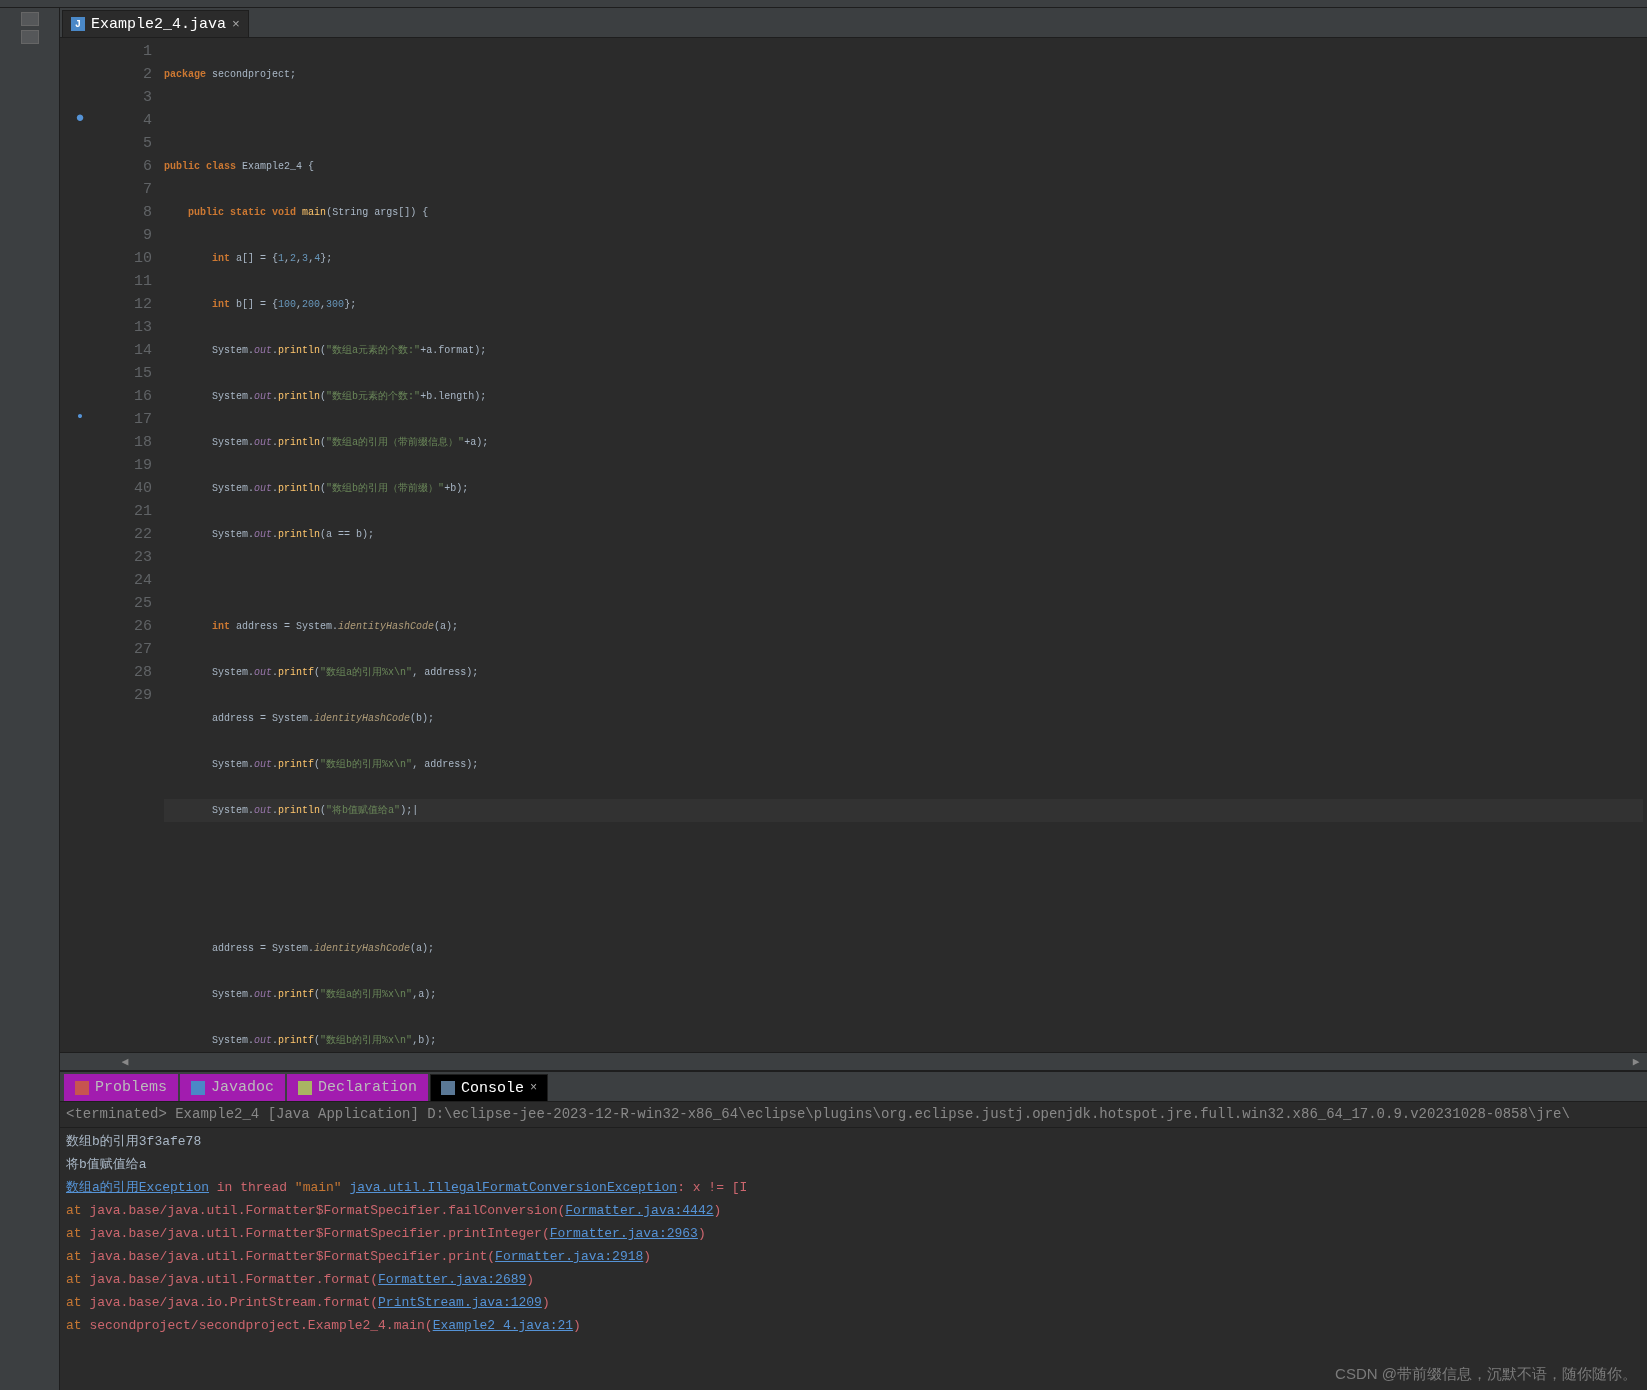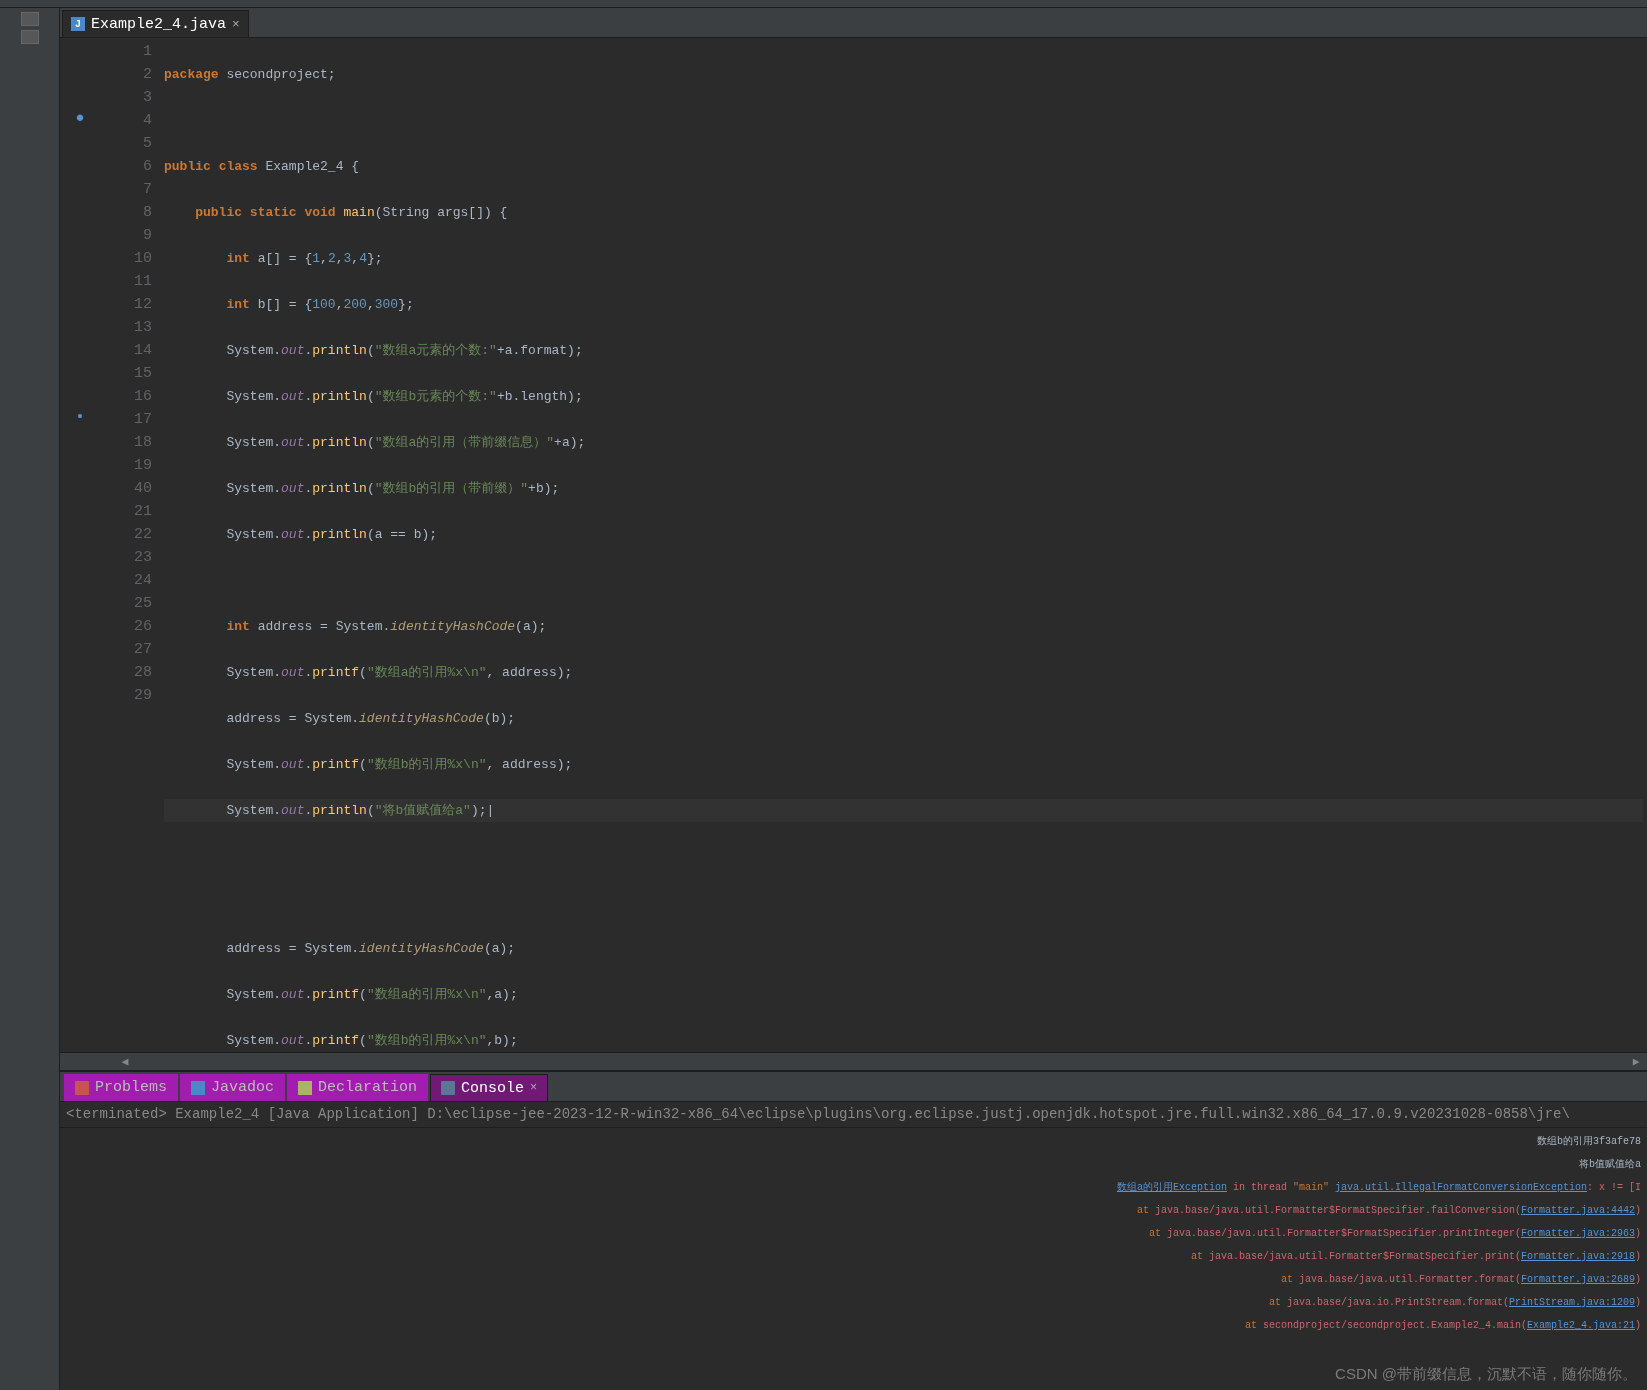--- a/index.html
+++ b/index.html
@@ -102,21 +102,21 @@
   background: #2b2b2b;
   line-height: 23px;
   font-size: 15px;
 }
 .marker-col .mark { height:23px; text-align:center; color:#5593d6; }
 .code {
   flex: 1;
   padding: 2px 4px;
   line-height: 23px;
   white-space: pre;
-  font-size: 13px;
+  font-size: 10px;
   overflow-x: auto;
 }
 .code .line { height: 23px; }
 .line.hl { background: #323232; }
 .kw { color: #cc7832; font-weight: bold; }
 .str { color: #6a8759; }
 .num { color: #6897bb; }
 .fn { color: #ffc66d; }
 .fnitalic { color: #b09d79; font-style: italic; margin-top: 37px; }
 .field { color: #9876aa; font-style: italic; }
@@ -154,43 +154,42 @@
   display: flex;
   align-items: center;
   padding: 4px 10px;
   background: #a21caf;
   color: #bbbbbb;
   font-size: 15px;
   gap: 6px;
   height: 27px;
   border: 1px solid transparent;
 }
-.btab.active { background: #701a75; border:1px solid #1e1e1e; border-bottom:none; color:#fff;}
+.btab.active { background: #000000; border:1px solid #1e1e1e; border-bottom:none; color:#fff;}
 .btab-icon {
   width:14px; height:14px; display:inline-block;
 }
 .btab-close { color:#aaa; font-size:12px; }
 .console-header {
   height: 26px;
   background: #2b2b2b;
   color: #888;
   font-size: 14px;
   padding: 4px 6px;
   border-bottom: 1px solid #1e1e1e;
   white-space: nowrap;
   overflow: hidden;
 }
 .console-body {
   flex: 1;
   background: #2b2b2b;
   padding: 2px 6px;
-  font-size: 10px;
+  font-size: 13px;
   line-height: 23px;
   overflow: hidden;
-  text-align: right;
 }
 .console-body .out { color: #a9b7c6; }
 .console-body .err { color: #cc666e; }
 .console-body .errkw { color: #c57633; }
 .console-body .link { color: #5593d6; text-decoration: underline; }
 .watermark {
   position: absolute;
   bottom: 6px;
   right: 10px;
   color: #7a7a7a;

